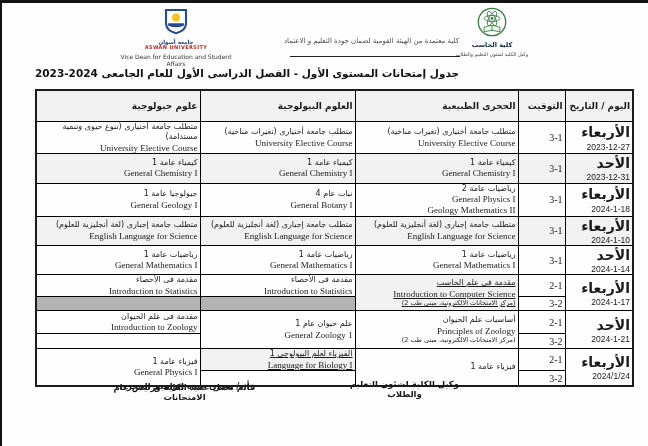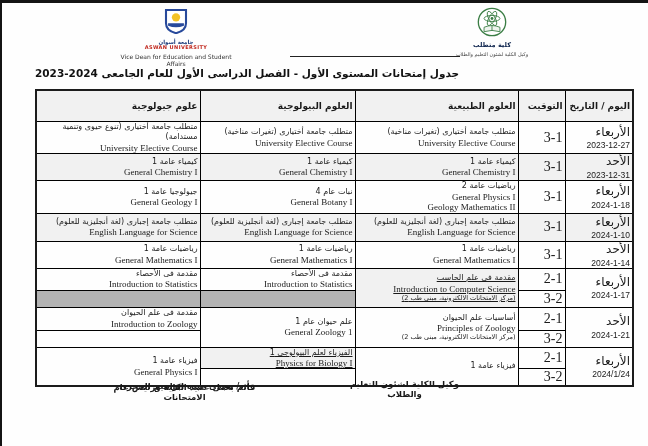--- a/index.html
+++ b/index.html
@@ -39,23 +39,23 @@
     padding:0 2px;overflow:hidden;
   }
   .col-date{width:68px}.col-time{width:47px}.col-nat{width:163px}.col-bio{width:155px}.col-geo{width:164px}
   thead th{font-size:9px;font-weight:bold;height:30px;background:#f1f1f1;}
   .gray-row td{background:#f1f1f1;}
   td.shade{background:#f1f1f1;text-decoration:underline;}
   td.strip{background:#b3b3b3;}
   .ar{font-size:8px;line-height:1.3;direction:rtl;}
   .en{font-family:"Liberation Serif",serif;font-size:9px;line-height:1.15;direction:ltr;}
   .note{font-size:6.5px;line-height:1.25;direction:rtl;}
-  .day{font-size:12px;font-weight:normal;line-height:1.3;}
+  .day{font-size:14px;font-weight:bold;line-height:1.3;}
   .dt{font-family:Liberation Sans, sans-serif;font-size:8.5px;line-height:1.2;direction:ltr;}
-  td.time{font-family:"Liberation Serif",serif;font-size:14px;margin-left:27px;}
+  td.time{font-family:"Liberation Serif",serif;font-size:10px;margin-left:27px;}
   
   .footer-right{position:absolute;left:340px;top:376px;width:125px;text-align:center;
     font-size:8.5px;font-weight:bold;direction:rtl;}
   .footer-left-title{position:absolute;left:100px;top:379px;width:165px;text-align:center;
     font-size:8.5px;font-weight:bold;direction:rtl;}
   .footer-left-name{position:absolute;left:115px;top:378px;width:135px;text-align:center;
     font-size:8.5px;font-weight:bold;direction:rtl;}
 </style>
 </head>
 <body>
@@ -68,53 +68,54 @@
         <path d="M6 1 h24 v16 q0 9 -12 12 q-12 -3 -12 -12 z" fill="#ffffff" stroke="#27499b" stroke-width="2.5"></path>
         <circle cx="18" cy="10" r="5" fill="#f3c226"></circle>
         <path d="M8.5 17 h19 v3 q-9.5 4 -19 0 z" fill="#27499b"></path>
       </svg>
     </span>
     <div class="uni-ar">جامعة أسوان</div>
     <div class="uni-en">ASWAN UNIVERSITY</div>
     <div class="office-en">Vice Dean for Education and Student Affairs</div>
   </div>
 
+  <div class="accred">كلية معتمدة من الهيئة القومية لضمان جودة التعليم و الاعتماد</div>
   <div class="accred-line"></div>
 
   <div class="logo-right">
     <span>
       <svg width="30" height="30" viewBox="0 0 34 34">
         <circle cx="17" cy="17" r="15.5" fill="#ffffff" stroke="#3a7d44" stroke-width="1.5"></circle>
         <ellipse cx="17" cy="13" rx="9" ry="3.4" fill="none" stroke="#3a7d44" stroke-width="1"></ellipse>
         <ellipse cx="17" cy="13" rx="9" ry="3.4" fill="none" stroke="#3a7d44" stroke-width="1" transform="rotate(60 17 13)"></ellipse>
         <ellipse cx="17" cy="13" rx="9" ry="3.4" fill="none" stroke="#3a7d44" stroke-width="1" transform="rotate(-60 17 13)"></ellipse>
         <circle cx="17" cy="13" r="1.6" fill="#3a7d44"></circle>
         <path d="M8 23 q9 -4 18 0 l0 5 q-9 -3 -18 0 z" fill="#eef4ee" stroke="#3a7d44" stroke-width="1"></path>
         <line x1="17" y1="21" x2="17" y2="27" stroke="#3a7d44" stroke-width="1"></line>
       </svg>
     </span>
-    <div class="faculty-ar">كلية متطلب</div>
+    <div class="faculty-ar">كلية الحاسب</div>
     <div class="office-ar">وكيل الكلية لشئون التعليم والطلاب</div>
   </div>
 
   <div class="doc-title">جدول إمتحانات المستوى الأول - الفصل الدراسى الأول للعام الجامعى 2024-2023</div>
 
   <table class="sched">
     <colgroup>
       <col class="col-date">
         <col class="col-time">
         <col class="col-nat">
         <col class="col-bio">
         <col class="col-geo">
     </colgroup>
     <thead>
       <tr>
         <th>اليوم / التاريخ</th>
         <th>التوقيت</th>
-        <th>العلوم الطبيعية</th>
+        <th>الحجرى الطبيعية</th>
         <th>العلوم البيولوجية</th>
         <th>علوم جيولوجية</th>
       </tr>
     </thead>
     <tbody>
 
       <tr style="height:29px">
         <td>
           <div class="day">الأربعاء</div>
           <div class="dt">2023-12-27</div>
@@ -270,21 +271,21 @@
         <td rowspan="2">
           <div class="day">الأربعاء</div>
           <div class="dt">2024/1/24</div>
         </td>
         <td class="time">2-1</td>
         <td rowspan="2">
           <div class="ar">فيزياء عامة 1</div>
         </td>
         <td class="shade">
           <div class="ar">الفيزياء لعلم البيولوجى 1</div>
-          <div class="en">Physics for Biology I</div>
+          <div class="en">Language for Biology I</div>
         </td>
         <td rowspan="2">
           <div class="ar">فيزياء عامة 1</div>
           <div class="en">General Physics I</div>
         </td>
       </tr>
       <tr style="height:16px">
         <td class="time">3-2</td>
         <td></td>
       </tr>

